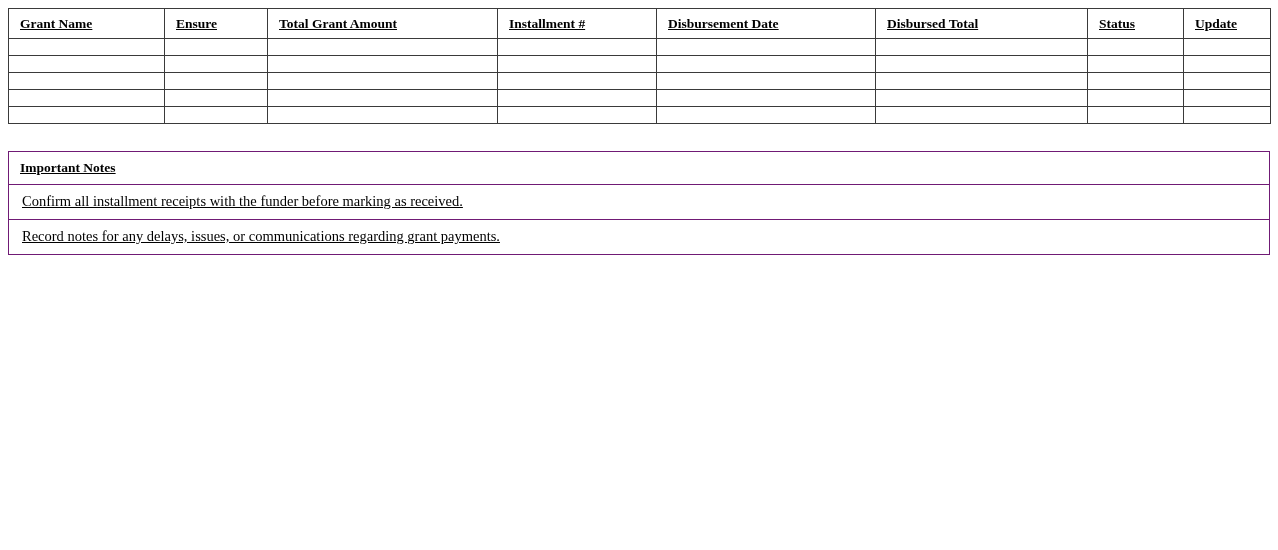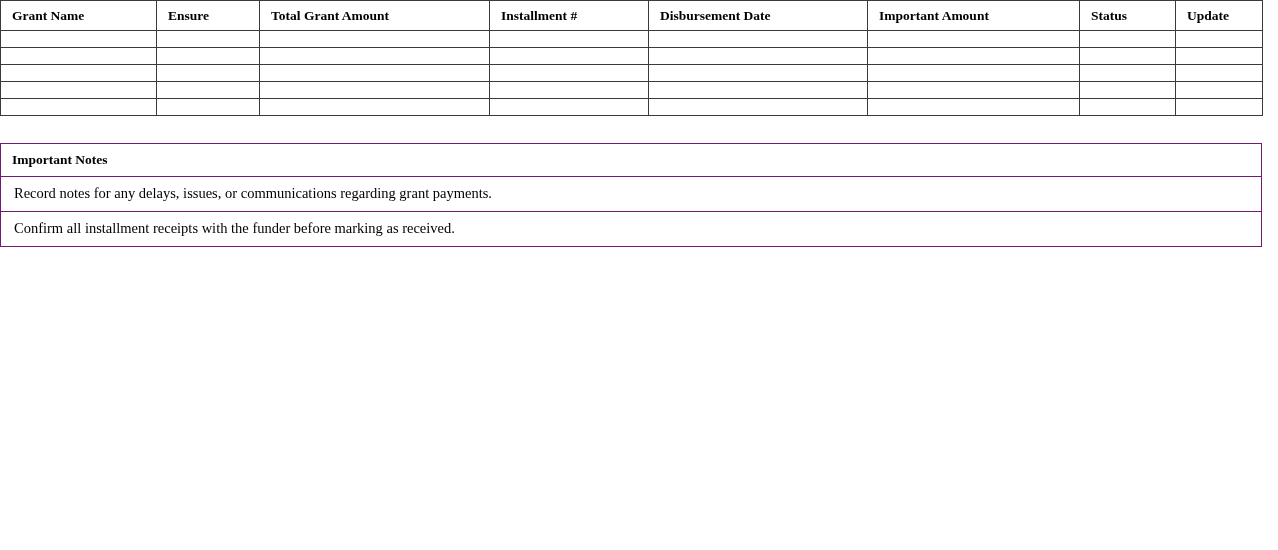--- a/index.html
+++ b/index.html
@@ -13,21 +13,22 @@
     font-family: "Liberation Serif", "DejaVu Serif", serif;
     color: #000000;
     overflow: hidden;
   }
 
   .page {
     position: relative;
     width: 1278px;
     height: 550px;
     box-sizing: border-box;
-    padding: 0;
+    padding: 8px;
+    text-decoration: underline;
   }
 
   
   table.grid {
     border-collapse: collapse;
     table-layout: fixed;
     width: 1262px;
     background: #ffffff;
   }
   table.grid th,
@@ -101,21 +102,21 @@
         <col class="c-status">
         <col class="c-notes">
     </colgroup>
     <thead>
       <tr>
         <th>Grant Name</th>
         <th>Ensure</th>
         <th>Total Grant Amount</th>
         <th>Installment #</th>
         <th>Disbursement Date</th>
-        <th>Important Amount</th>
+        <th>Disbursed Total</th>
         <th>Status</th>
         <th>Update</th>
       </tr>
     </thead>
     <tbody id="grid-body">
         <tr>
           <td class="blank"></td>
           <td class="blank"></td>
           <td class="blank"></td>
           <td class="blank"></td>
@@ -168,21 +169,21 @@
   </table>
 
   <div class="notes-gap"></div>
 
   <table class="notes">
     <tbody id="notes-body">
       <tr>
         <td class="notes-head">Important Notes</td>
       </tr>
         <tr>
-          <td>Record notes for any delays, issues, or communications regarding grant payments.</td>
+          <td>Confirm all installment receipts with the funder before marking as received.</td>
         </tr>
         <tr>
-          <td>Confirm all installment receipts with the funder before marking as received.</td>
+          <td>Record notes for any delays, issues, or communications regarding grant payments.</td>
         </tr>
       </tbody>
   </table>
 
 </div>
 
 </body></html>

